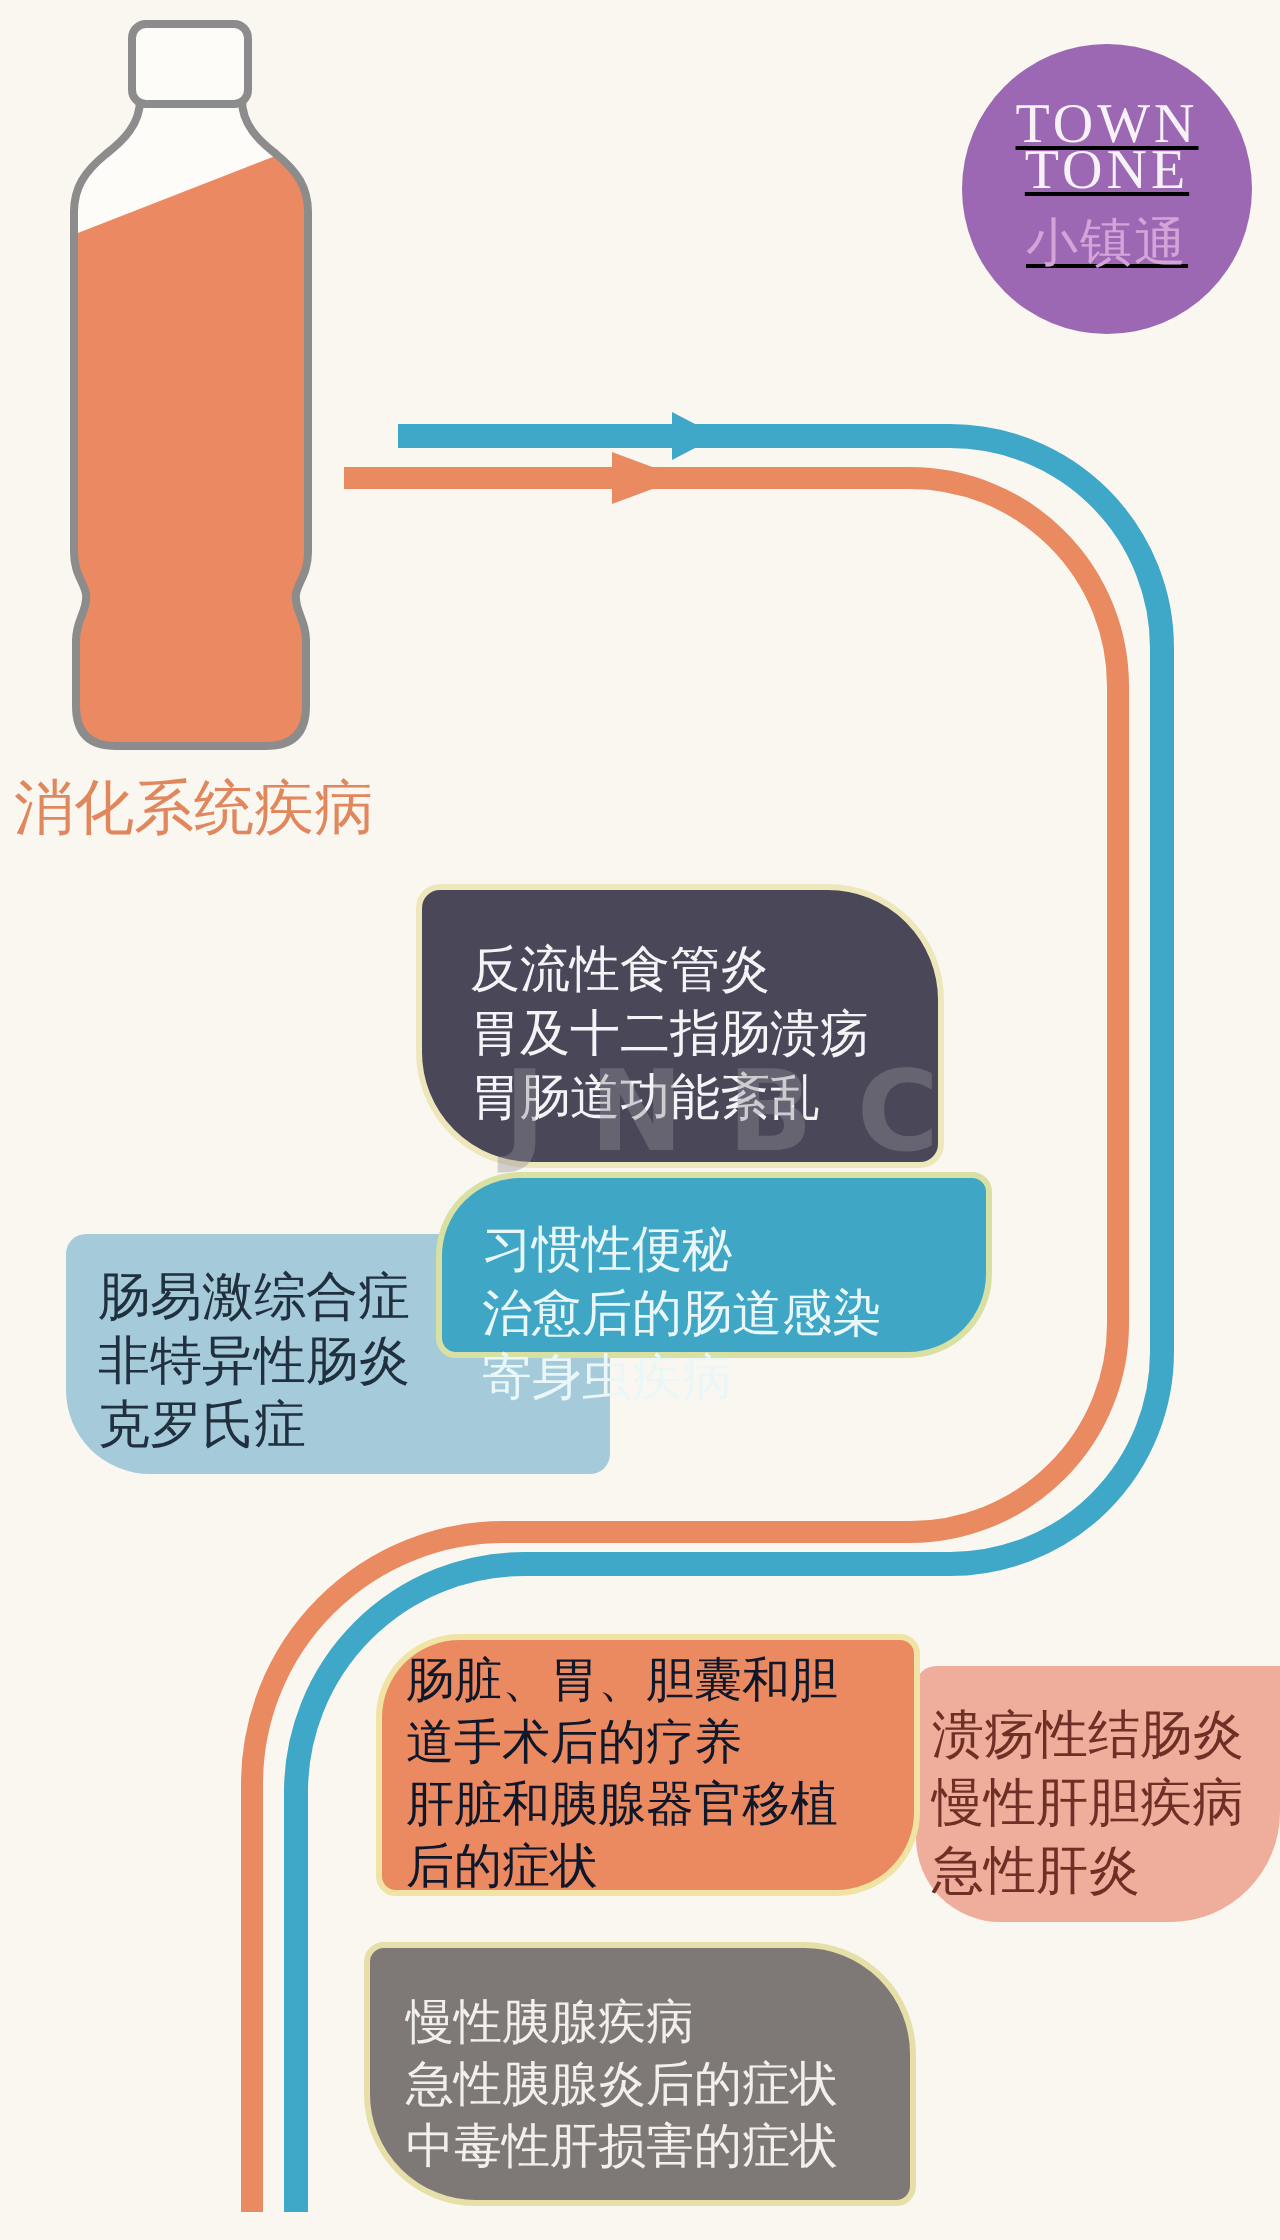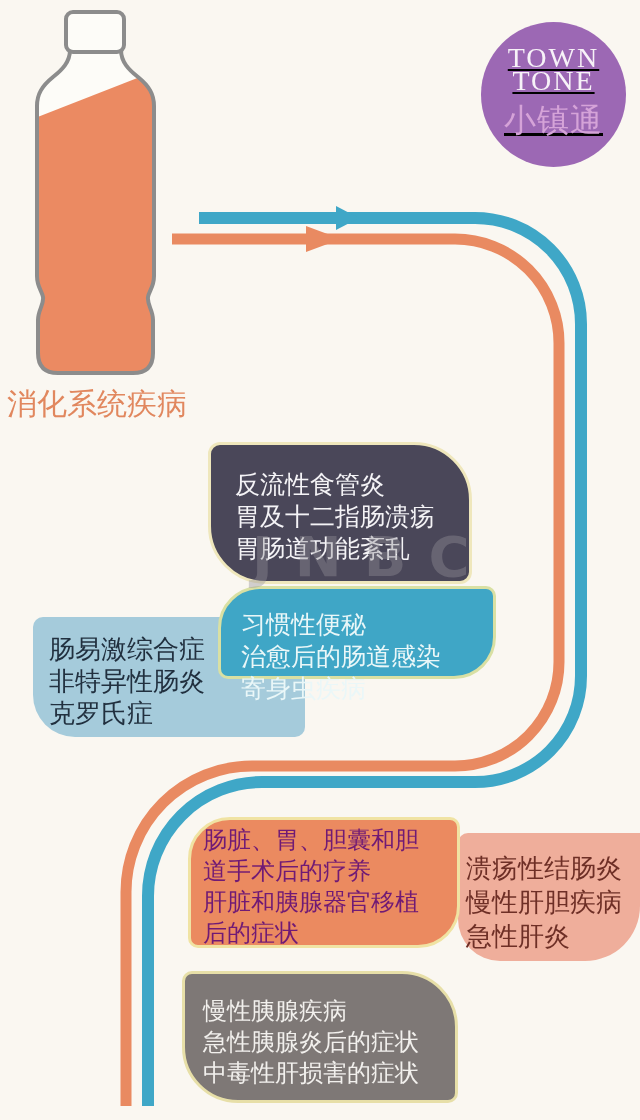--- a/index.html
+++ b/index.html
@@ -15,21 +15,21 @@
     position:absolute; left:481px; top:22px; width:145px; height:145px;
     border-radius:50%; background:#9C68B4; z-index:2;
     display:flex; flex-direction:column; align-items:center; justify-content:center;
     text-align:center;
     text-decoration:underline;
   }
   .logo .en {
     font-family:"Liberation Serif","DejaVu Serif",serif;
     font-size:28px; line-height:23px; letter-spacing:2px; color:#F7F2F8;
   }
-  .logo .cn { font-size:32px; letter-spacing:1px; color:#D5A3D8; margin-top:7px; }
+  .logo .cn { font-size:26px; letter-spacing:1px; color:#D5A3D8; margin-top:7px; }
 
   
   .bottle-label { position:absolute; left:56px; top:160px; width:86px; z-index:4; color:#FDFDFC; }
   .bottle-label .ln {
     font-size:23px; line-height:31px;
     text-align:justify; text-align-last:justify;
   }
   .caption {
     position:absolute; left:7px; top:384px; z-index:4;
     font-size:30px; color:#E1875E; white-space:nowrap;
@@ -56,21 +56,21 @@
     left:218px; top:586px; width:278px; height:93px;
     background:#3FA6C6; border:3px solid #D9E0A3;
     border-radius:42px 10px 42px 10px;
     padding:20px 0 0 20px; color:#EAF7F8;
     font-size:25px; line-height:32px; z-index:3;
   }
   .card-surgery {
     left:188px; top:817px; width:272px; height:131px;
     background:#EB8A60; border:3px solid #F0E3A3;
     border-radius:42px 10px 42px 10px;
-    padding:5px 0 16px 12px; color:#701a75;
+    padding:5px 0 16px 12px; color:#0f172a;
     font-size:24px; line-height:31px; z-index:3;
   }
   .card-liver {
     left:458px; top:833px; width:182px; height:128px;
     background:#EFAE9B; border-radius:10px 0 55px 42px;
     padding:18px 0 0 8px; color:#6E2F26;
     font-size:26px; line-height:34px; z-index:2;
   }
   .card-pancreas {
     left:182px; top:971px; width:276px; height:132px;

